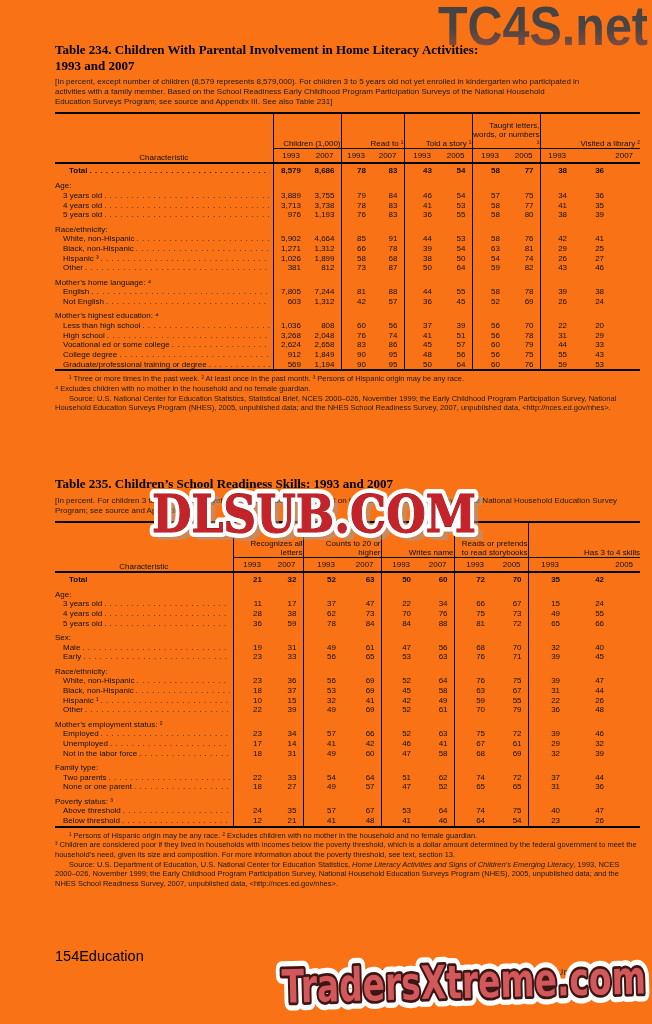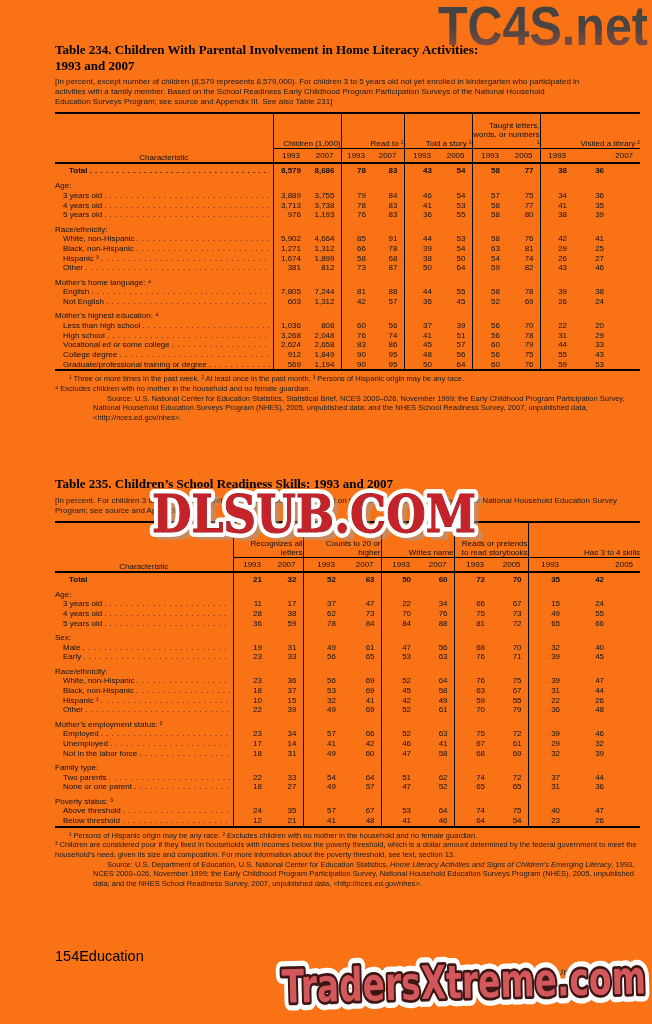--- a/index.html
+++ b/index.html
@@ -35,21 +35,21 @@
   tr.total .lblwrap{padding-left:14px;}
   tr.total td{font-weight:bold;padding-top:2px;padding-bottom:1px;}
   tr.section td{padding-top:4.5px;}
   .lbl{white-space:nowrap;}
   .dots{flex:1;overflow:hidden;white-space:nowrap;margin:0 3px 0 2px;letter-spacing:.5px;}
   .dots::after{content:". . . . . . . . . . . . . . . . . . . . . . . . . . . . . . . . . . . . . . . . . . . . . . . . . . . . . . . . . . . . . . . . . . . .";}
 
   
   .fnblock{margin-top:3px;font-size:7.5px;line-height:9.7px;color:#1a1a1a;}
   .fn-first{text-indent:14px;}
-  .src{text-indent:14px;margin-left:38px;}
+  .src{text-indent:14px;}
   .ital{font-style:italic;}
 
   
   .footer-left{position:absolute;left:55px;top:948px;font-size:14.5px;color:#000;z-index:2;}
   .footer-left .pgnum{margin-right:0;}
   .credit{position:absolute;right:12px;top:966px;width:420px;text-align:right;
           font-size:9.5px;color:#333;z-index:2;}
 
   
   .wm-top{position:absolute;left:436px;top:0;z-index:1;}
@@ -261,21 +261,21 @@
               <td class="num gs">29</td>
               <td class="num last">25</td>
             </tr>
             <tr class="data">
               <td class="lblcell">
                 <div class="lblwrap">
                   <span class="lbl">Hispanic ³</span>
                   <span class="dots"></span>
                 </div>
               </td>
-              <td class="num gs">1,674</td>
+              <td class="num gs">1,026</td>
               <td class="num">1,899</td>
               <td class="num gs">58</td>
               <td class="num">68</td>
               <td class="num gs">38</td>
               <td class="num">50</td>
               <td class="num gs">54</td>
               <td class="num">74</td>
               <td class="num gs">26</td>
               <td class="num last">27</td>
             </tr>

